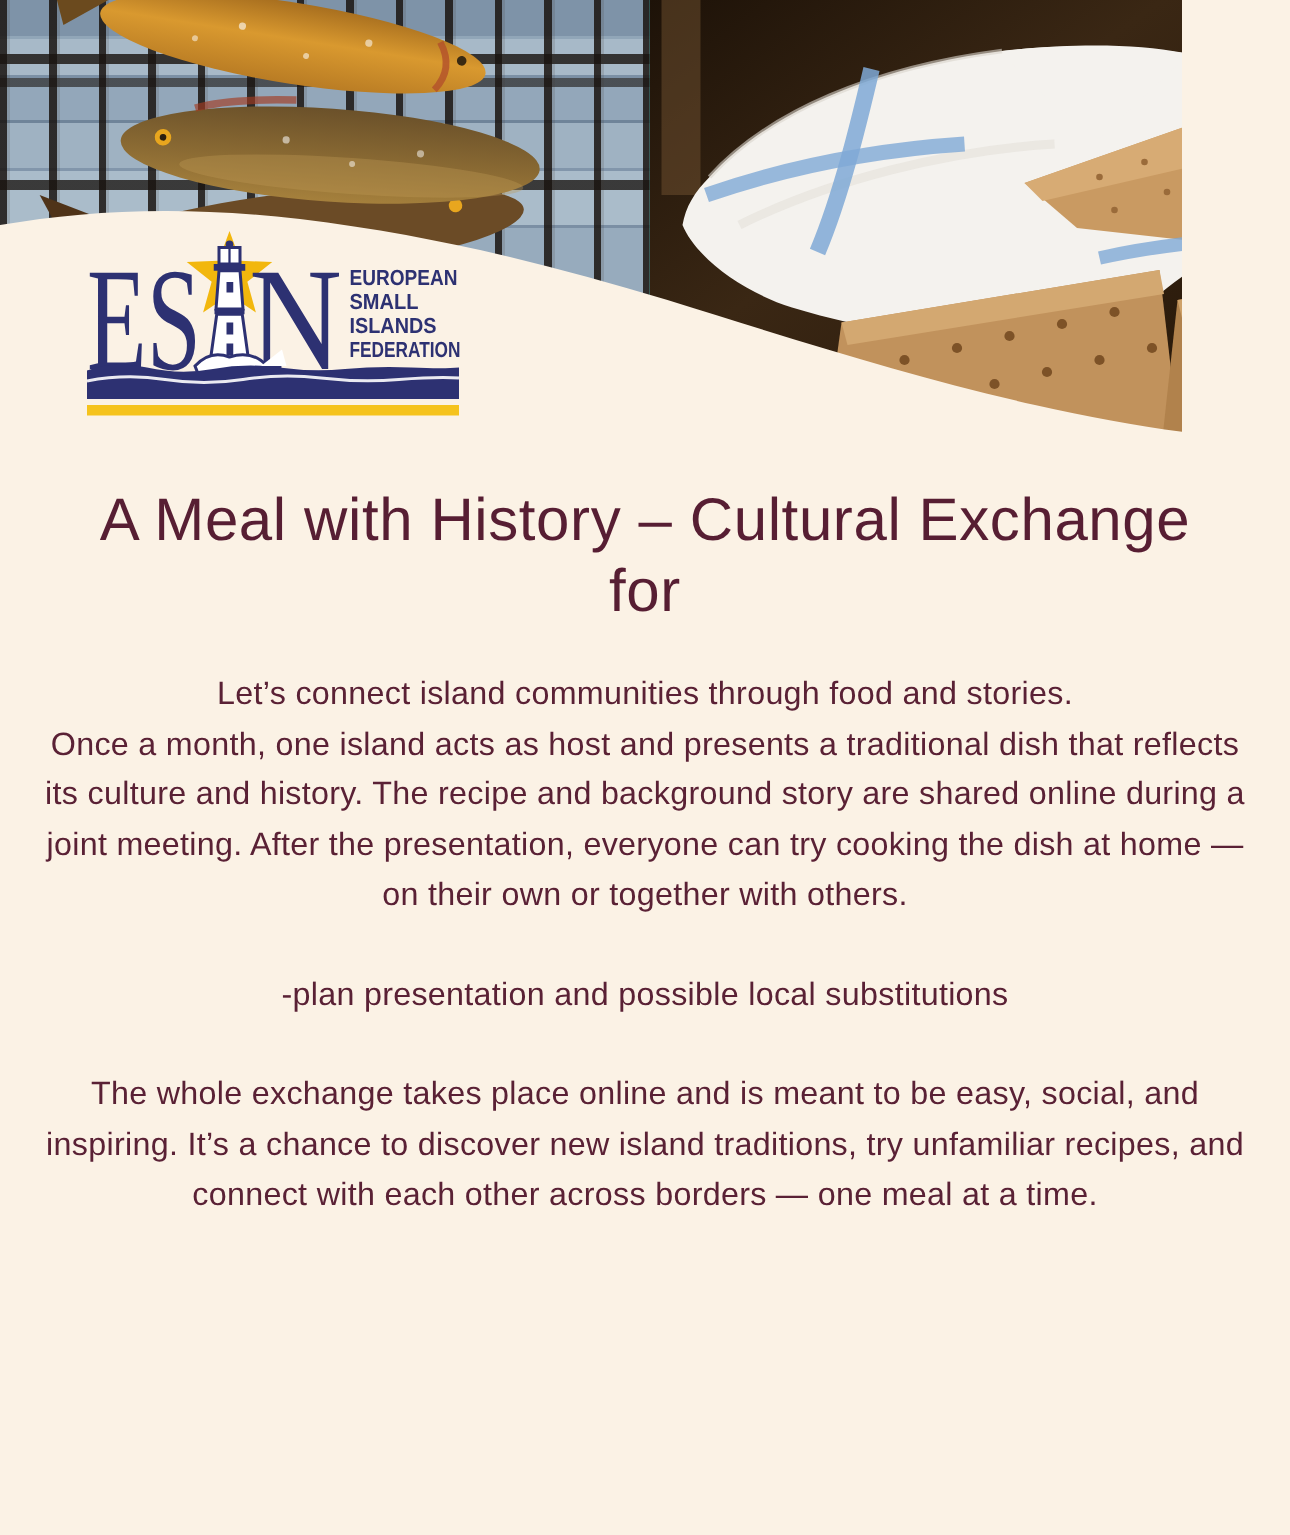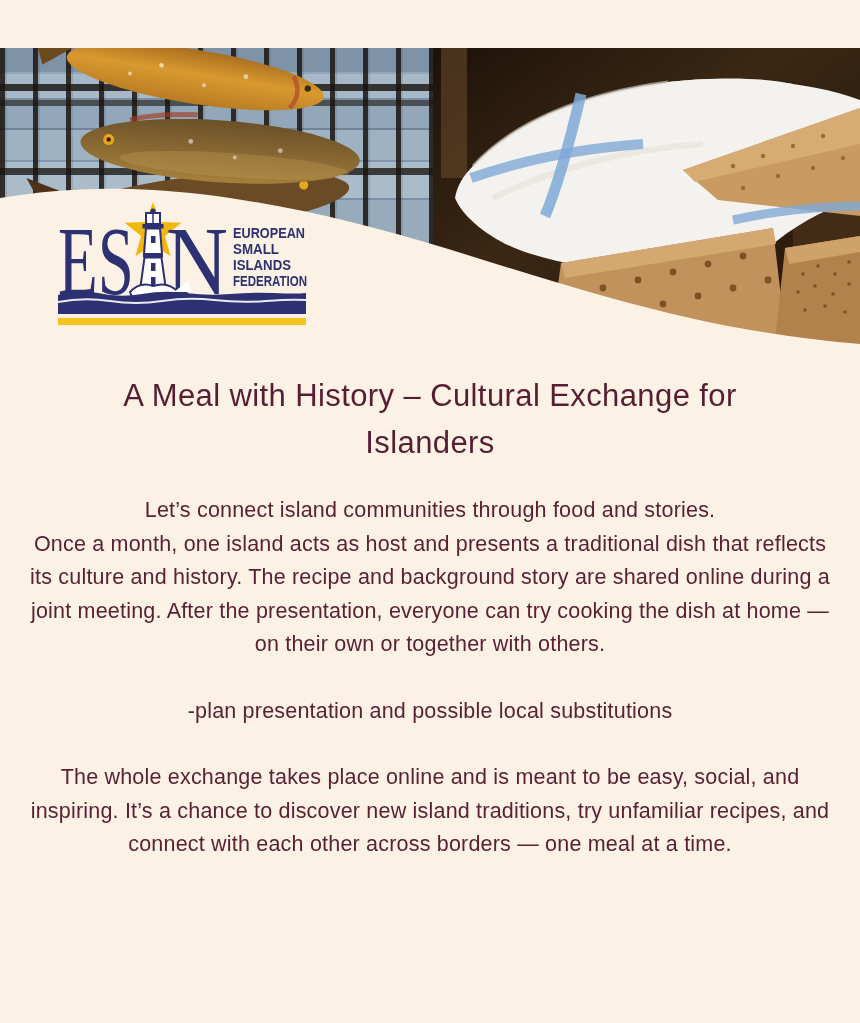--- a/index.html
+++ b/index.html
@@ -6,21 +6,21 @@
   body{
     width:860px;height:1023px;
     background:#fbf2e5;
     font-family:"Liberation Sans", sans-serif;
     overflow:hidden;
     position:relative;
   }
   .page{width:860px;height:1023px;position:relative;background:#fbf2e5;}
 
   
-  .hero{position:relative;width:860px;height:310px;overflow:hidden;background:#14b8a6;margin-top:48px;}
+  .hero{position:relative;width:788px;height:310px;overflow:hidden;background:#14b8a6;}
   .photo-left{
     position:absolute;left:0;top:0;width:433px;height:310px;
     background:
       
       repeating-linear-gradient(90deg, rgba(26,20,16,.85) 0 5px, rgba(60,50,42,.15) 5px 7px, transparent 7px 33px),
       
       linear-gradient(180deg,
         transparent 0 36px, rgba(26,21,17,.82) 36px 43px,
         transparent 43px 52px, rgba(26,21,17,.6) 52px 58px,
         transparent 58px 120px, rgba(26,21,17,.78) 120px 127px,
@@ -39,21 +39,21 @@
 
   
   .logo{position:absolute;left:56px;top:150px;width:252px;height:128px;}
   .logo svg{display:block;width:100%;height:100%;}
 
   
   .title{
     margin:14px auto 0 auto;
     text-align:center;
     color:#571e33;
-    font-size:31px;
+    font-size:40px;
     line-height:47px;
     font-weight:400;
     letter-spacing:.4px;
     max-width:760px;
   }
   .title span{display:block;}
   .body-text{
     width:800px;margin:28px auto 0 auto;
     text-align:center;
     color:#5a2135;
@@ -226,21 +226,20 @@
           <path d="M2,104 Q28,99 54,103 T106,103 T158,102 T210,103 T250,102" stroke="#ffffff" stroke-width="2" fill="none" opacity=".9"></path>
         </g>
 
         <rect x="2" y="120" width="248" height="7" fill="#f5c31d"></rect>
       </svg>
     </div>
   </div>
 
   <h1 class="title">
     <span>A Meal with History – Cultural Exchange for</span>
-    <span>Islanders</span>
   </h1>
 
   <div class="body-text">
     <p>
       <span class="ln">Let’s connect island communities through food and stories.</span>
       <span>Once a month, one island acts as host and presents a traditional dish that reflects its culture and history. The recipe and background story are shared online during a joint meeting. After the presentation, everyone can try cooking the dish at home — on their own or together with others.</span>
     </p>
     <p>
       <span class="ln">-plan presentation and possible local substitutions</span>
     </p>

